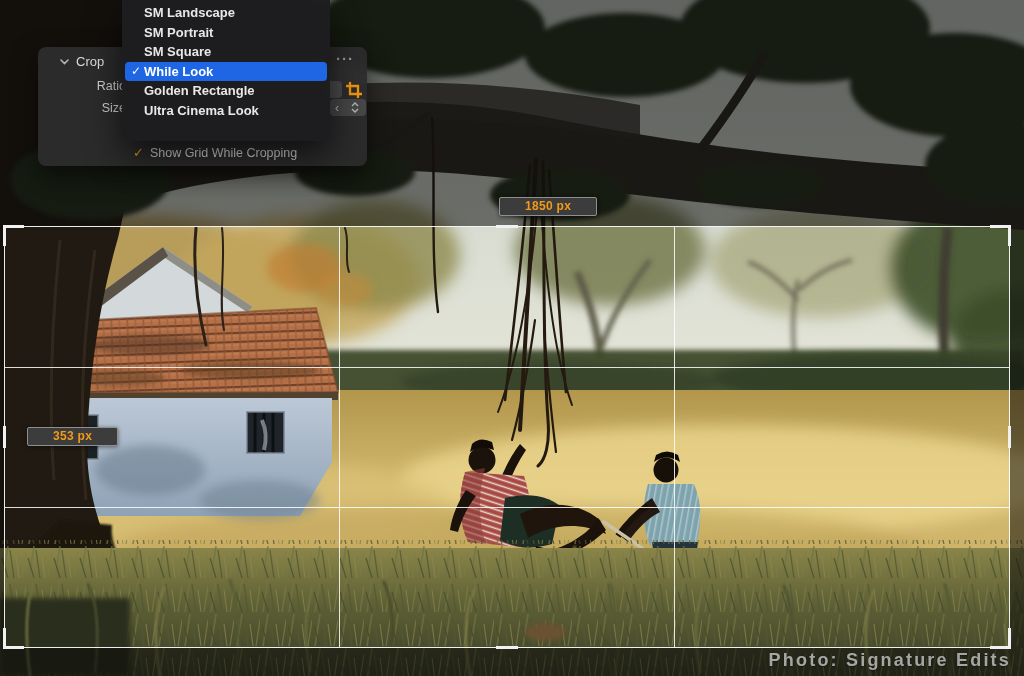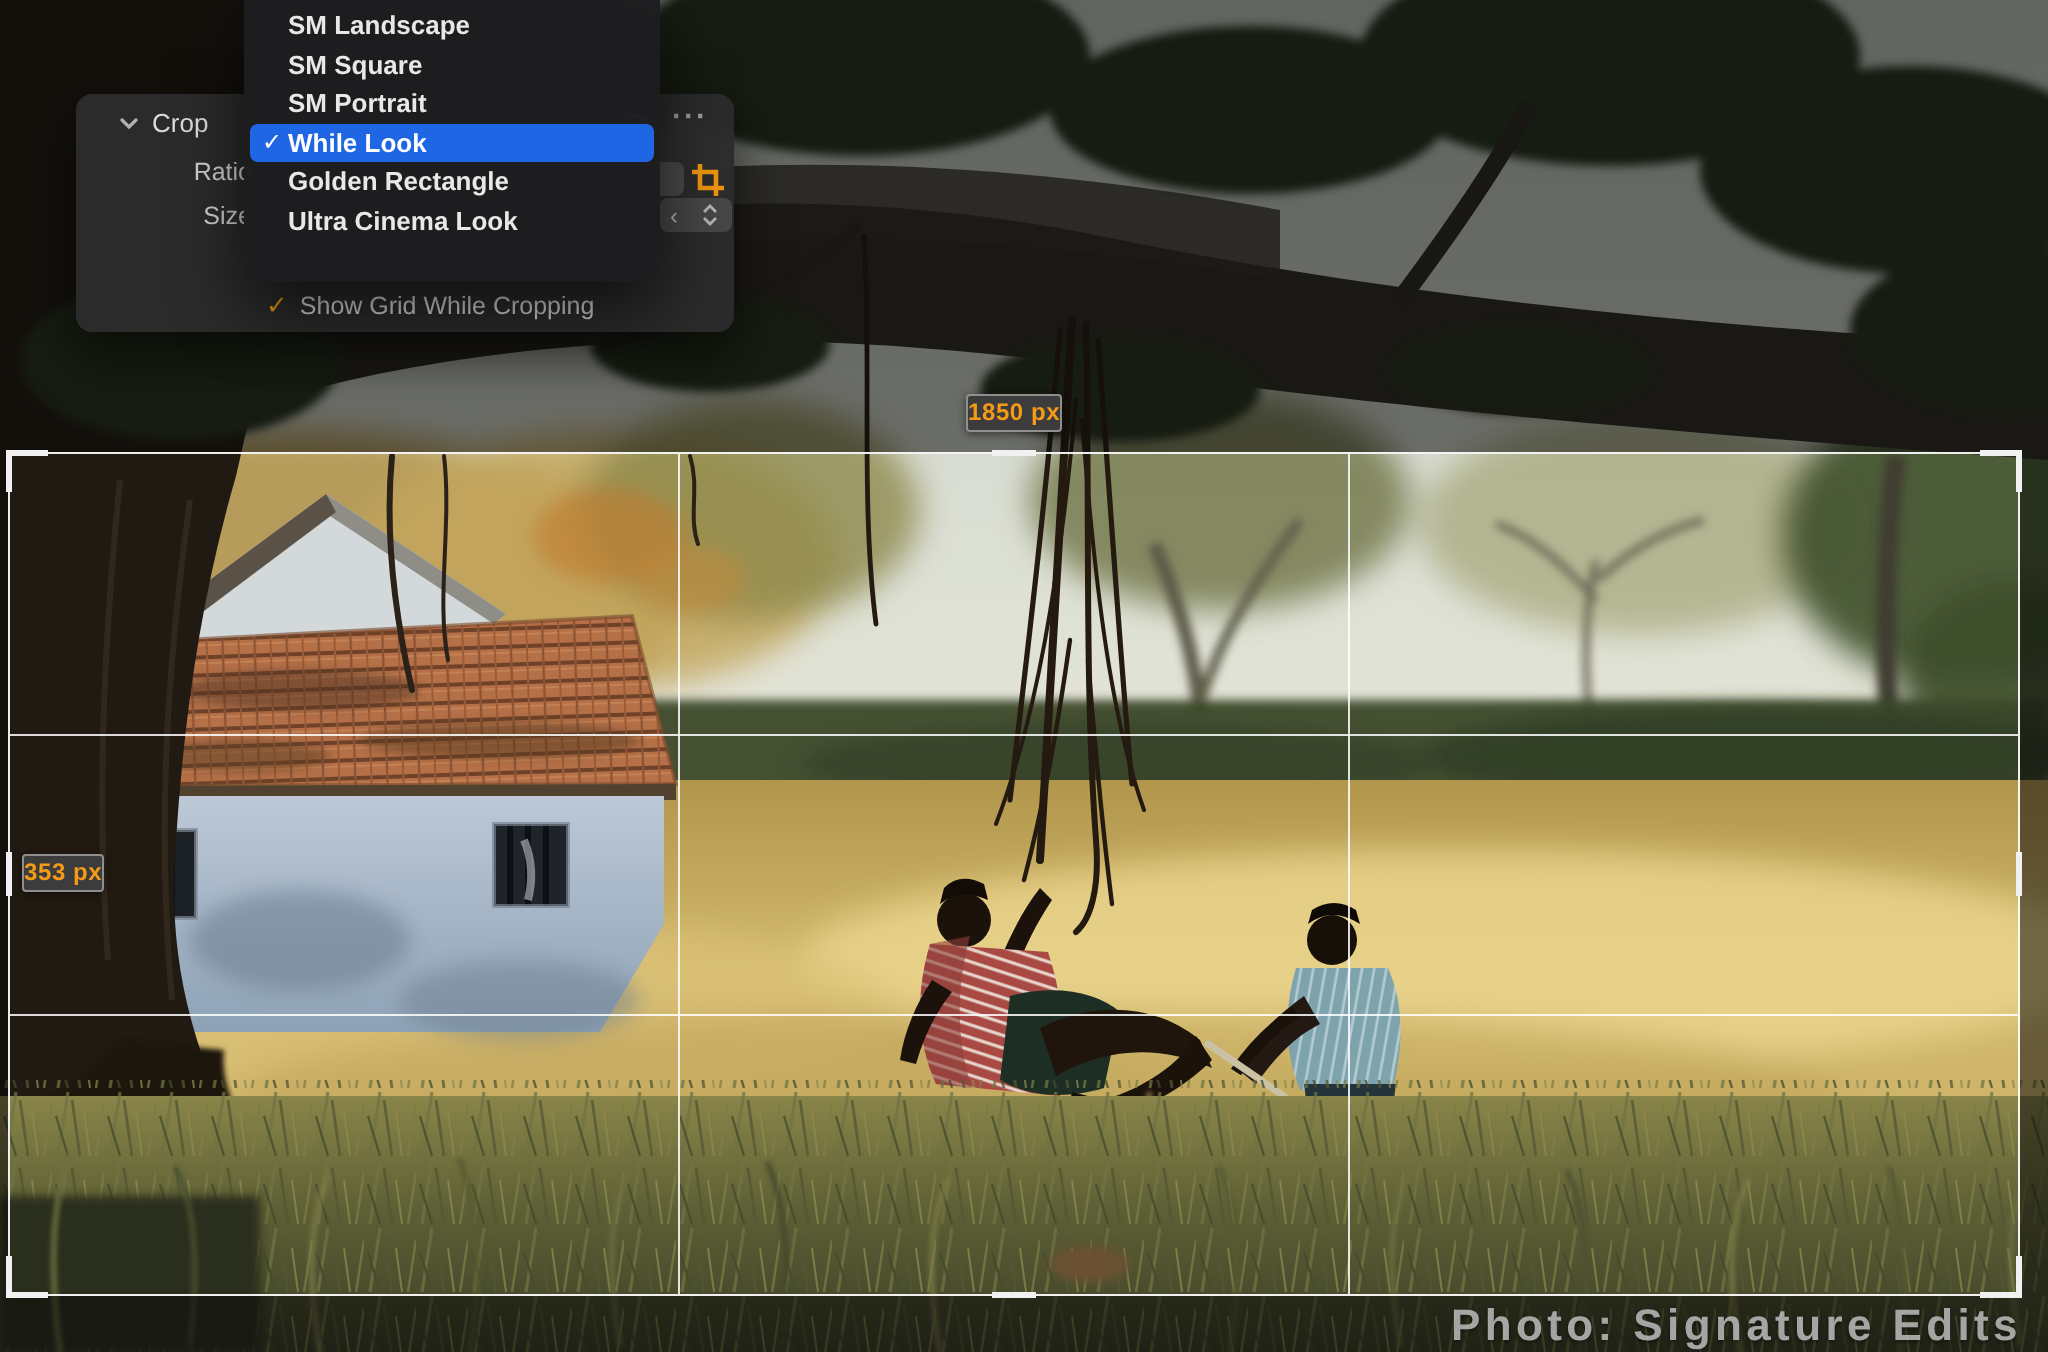--- a/index.html
+++ b/index.html
@@ -33,22 +33,22 @@
   .h-tr-h{right:-2px;top:-2px;width:21px;height:3px;} .h-tr-v{right:-2px;top:-2px;width:3px;height:21px;}
   .h-bl-h{left:-2px;bottom:-2px;width:21px;height:3px;} .h-bl-v{left:-2px;bottom:-2px;width:3px;height:21px;}
   .h-br-h{right:-2px;bottom:-2px;width:21px;height:3px;} .h-br-v{right:-2px;bottom:-2px;width:3px;height:21px;}
   
   .h-t{left:calc(50% - 11px);top:-2px;width:22px;height:3px;}
   .h-b{left:calc(50% - 11px);bottom:-2px;width:22px;height:3px;}
   .h-l{left:-2px;top:calc(50% - 11px);width:3px;height:22px;}
   .h-r{right:-2px;top:calc(50% - 11px);width:3px;height:22px;}
 
   .px-label{position:absolute;background:#3c3c3c;border:1px solid #8f8f8f;border-radius:2px;
-            color:#f49a17;font-size:12px;font-weight:bold;padding:2px 0 3px;line-height:1;
-            letter-spacing:.3px;white-space:nowrap;box-shadow:0 1px 4px rgba(0,0,0,.5);}
+            color:#f49a17;font-size:12px;font-weight:bold;padding:2px 25px 3px;line-height:1;
+            letter-spacing:.3px;white-space:nowrap;box-shadow:0 1px 4px rgba(0,0,0,.5);margin-left:16px;}
   .px-label.w{left:483px;top:197px;}
   .px-label.h{left:11px;top:427px;}
 
   
   .panel{position:absolute;left:38px;top:47px;width:329px;height:119px;
          background:rgba(44,44,44,.97);border-radius:8px;
          box-shadow:0 10px 26px rgba(0,0,0,.55);color:#d9d9d9;}
   .panel .hdr{position:absolute;left:22px;top:7px;display:flex;align-items:center;gap:7px;
               font-size:13px;font-weight:400;color:#dcdcdc;}
   .panel .chev svg{display:block;}
@@ -74,21 +74,21 @@
         background:rgba(29,29,31,.985);border-radius:0 0 7px 7px;
         box-shadow:0 14px 34px rgba(0,0,0,.65);padding-top:3px;}
   .menu .item{position:relative;height:19.5px;display:flex;align-items:center;
               font-size:13px;font-weight:600;color:#e8e8e8;cursor:default;text-align:right;}
   .menu .item .lbl{position:absolute;left:22px;white-space:nowrap;}
   .menu .item.sel{background:#1e66e4;border-radius:4px;margin:0 3px;color:#fff;}
   .menu .item.sel .lbl{left:19px;}
   .menu .item.sel .ck{position:absolute;left:6px;font-size:12px;color:#fff;font-weight:bold;}
 
   
-  .watermark{position:absolute;right:13px;top:650px;font-size:22px;font-weight:bold;
+  .watermark{position:absolute;right:13px;top:650px;font-size:18px;font-weight:bold;
              letter-spacing:2.2px;color:rgba(200,200,200,.8);
              text-shadow:0 1px 2px rgba(0,0,0,.45);}
 </style>
 </head>
 <body>
 
 <div id="stage">
 
   <div class="photo">
   <svg viewBox="0 0 1024 676" preserveAspectRatio="none" aria-hidden="true">
@@ -380,24 +380,24 @@
       <span class="ck">✓</span>
       <span>Show Grid While Cropping</span>
     </div>
   </div>
 
   <div class="menu">
     <div class="item">
         <span class="lbl">SM Landscape</span>
       </div>
     <div class="item">
-        <span class="lbl">SM Square</span>
+        <span class="lbl">SM Portrait</span>
       </div>
     <div class="item">
-        <span class="lbl">SM Portrait</span>
+        <span class="lbl">SM Square</span>
       </div>
     <div class="item sel">
       <span class="ck">✓</span>
       <span class="lbl">While Look</span>
     </div>
     <div class="item">
         <span class="lbl">Golden Rectangle</span>
       </div>
     <div class="item">
         <span class="lbl">Ultra Cinema Look</span>

